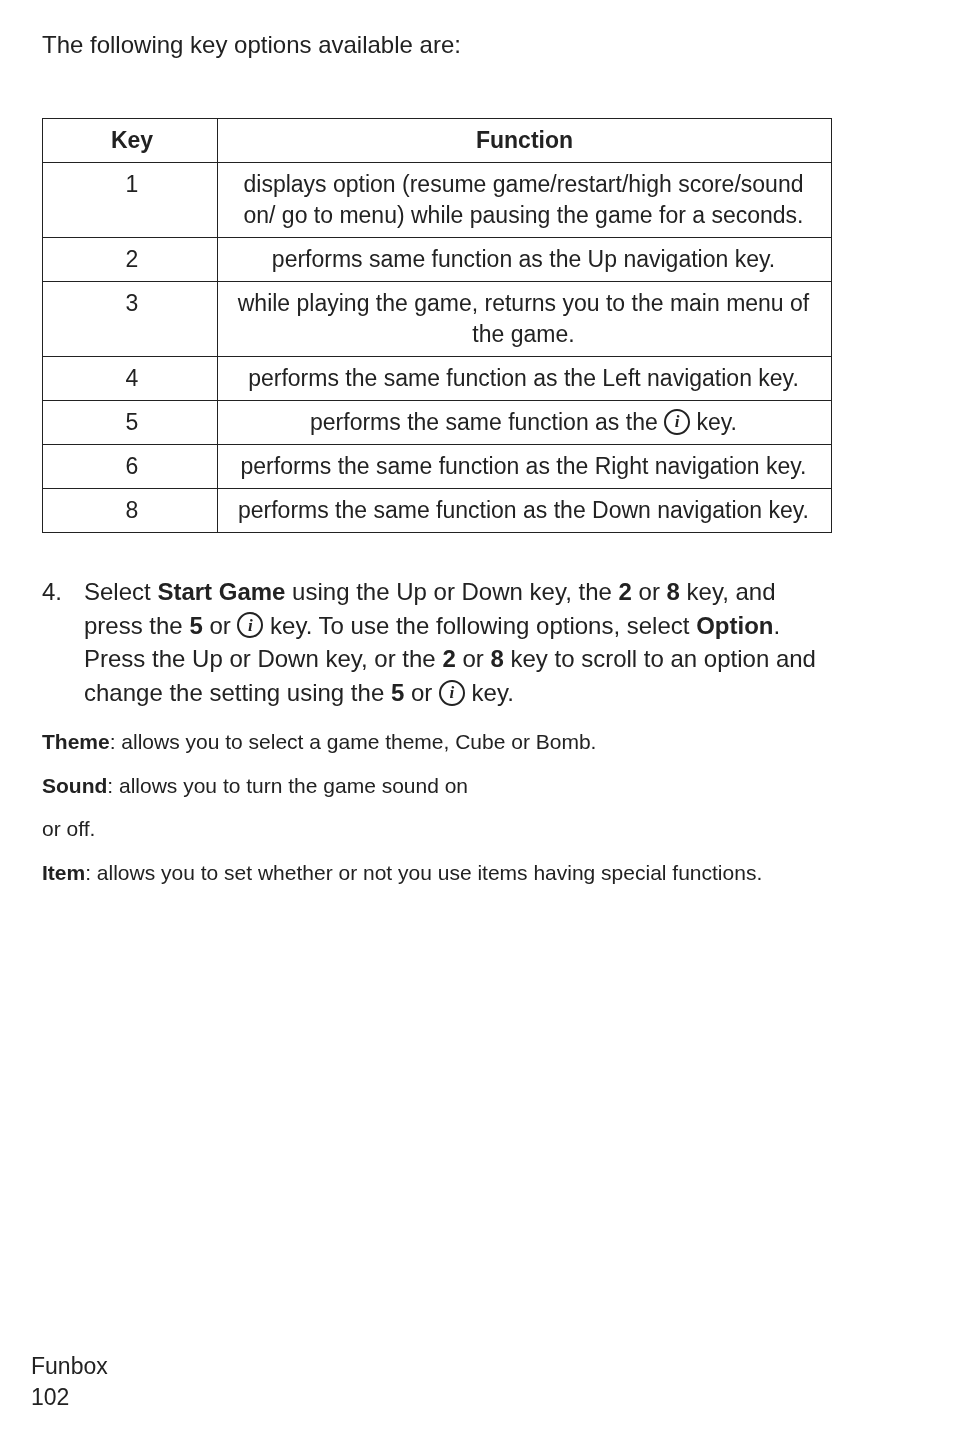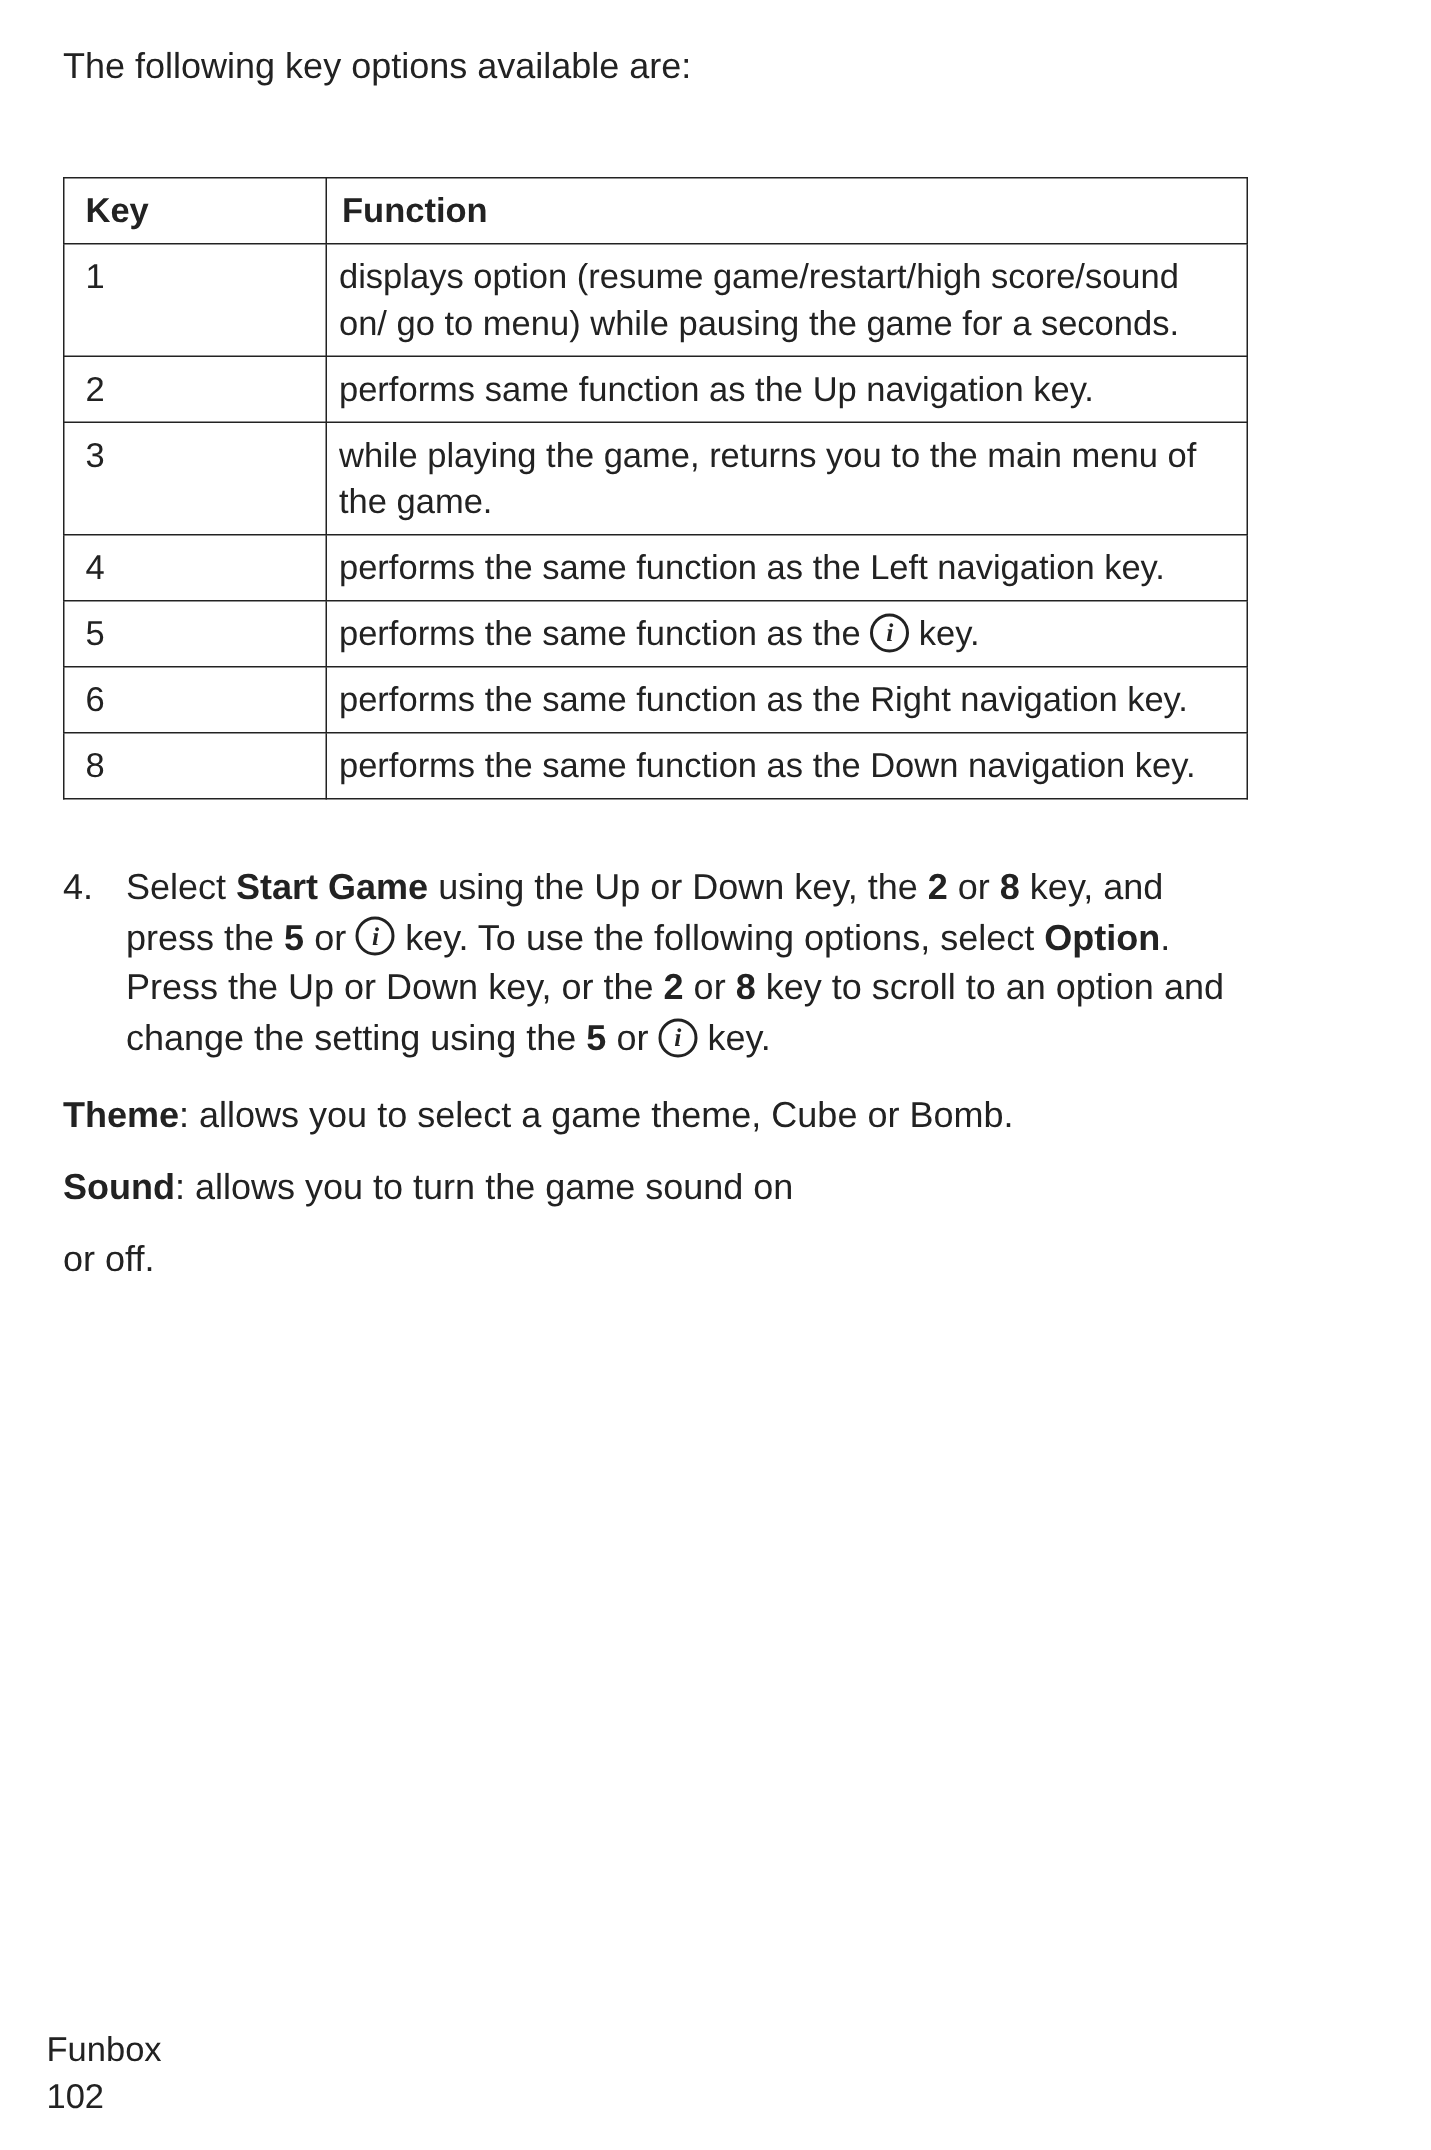--- a/index.html
+++ b/index.html
@@ -26,21 +26,21 @@
     width: 100%;
     margin-bottom: 42px;
   }
   table.key-table th,
   table.key-table td {
     border: 1.5px solid #222;
     padding: 6px 10px;
     font-size: 23px;
     line-height: 1.35;
     vertical-align: top;
-    text-align: left;
+    text-align: center;
   }
   table.key-table th {
     font-weight: 700;
   }
   table.key-table th.col-key,
   table.key-table td.col-key {
     width: 150px;
     padding-left: 14px;
   }
   table.key-table td.col-func {
@@ -70,21 +70,21 @@
     margin-bottom: 18px;
   }
   .list-item .num {
     width: 42px;
     flex-shrink: 0;
   }
   .list-item .body {
     flex: 1;
   }
   .para {
-    font-size: 24px;
+    font-size: 21px;
     line-height: 1.4;
     margin-bottom: 14px;
   }
   .footer {
     position: absolute;
     left: 31px;
     bottom: 20px;
     font-size: 23px;
     line-height: 1.35;
   }
@@ -150,20 +150,23 @@
   <div class="para">
     <b>Theme</b><span>: allows you to select a game theme, Cube or Bomb.</span>
   </div>
 
   <div class="para">
     <b>Sound</b><span>: allows you to turn the game sound on</span>
   </div>
 
   <div class="para">or off.</div>
 
+  <div class="para">
+    <b>Item</b><span>: allows you to set whether or not you use items having special functions.</span>
+  </div>
 
 
 
   <div class="footer">
     <div>Funbox</div>
     <div>102</div>
   </div>
 
 </div>
 

